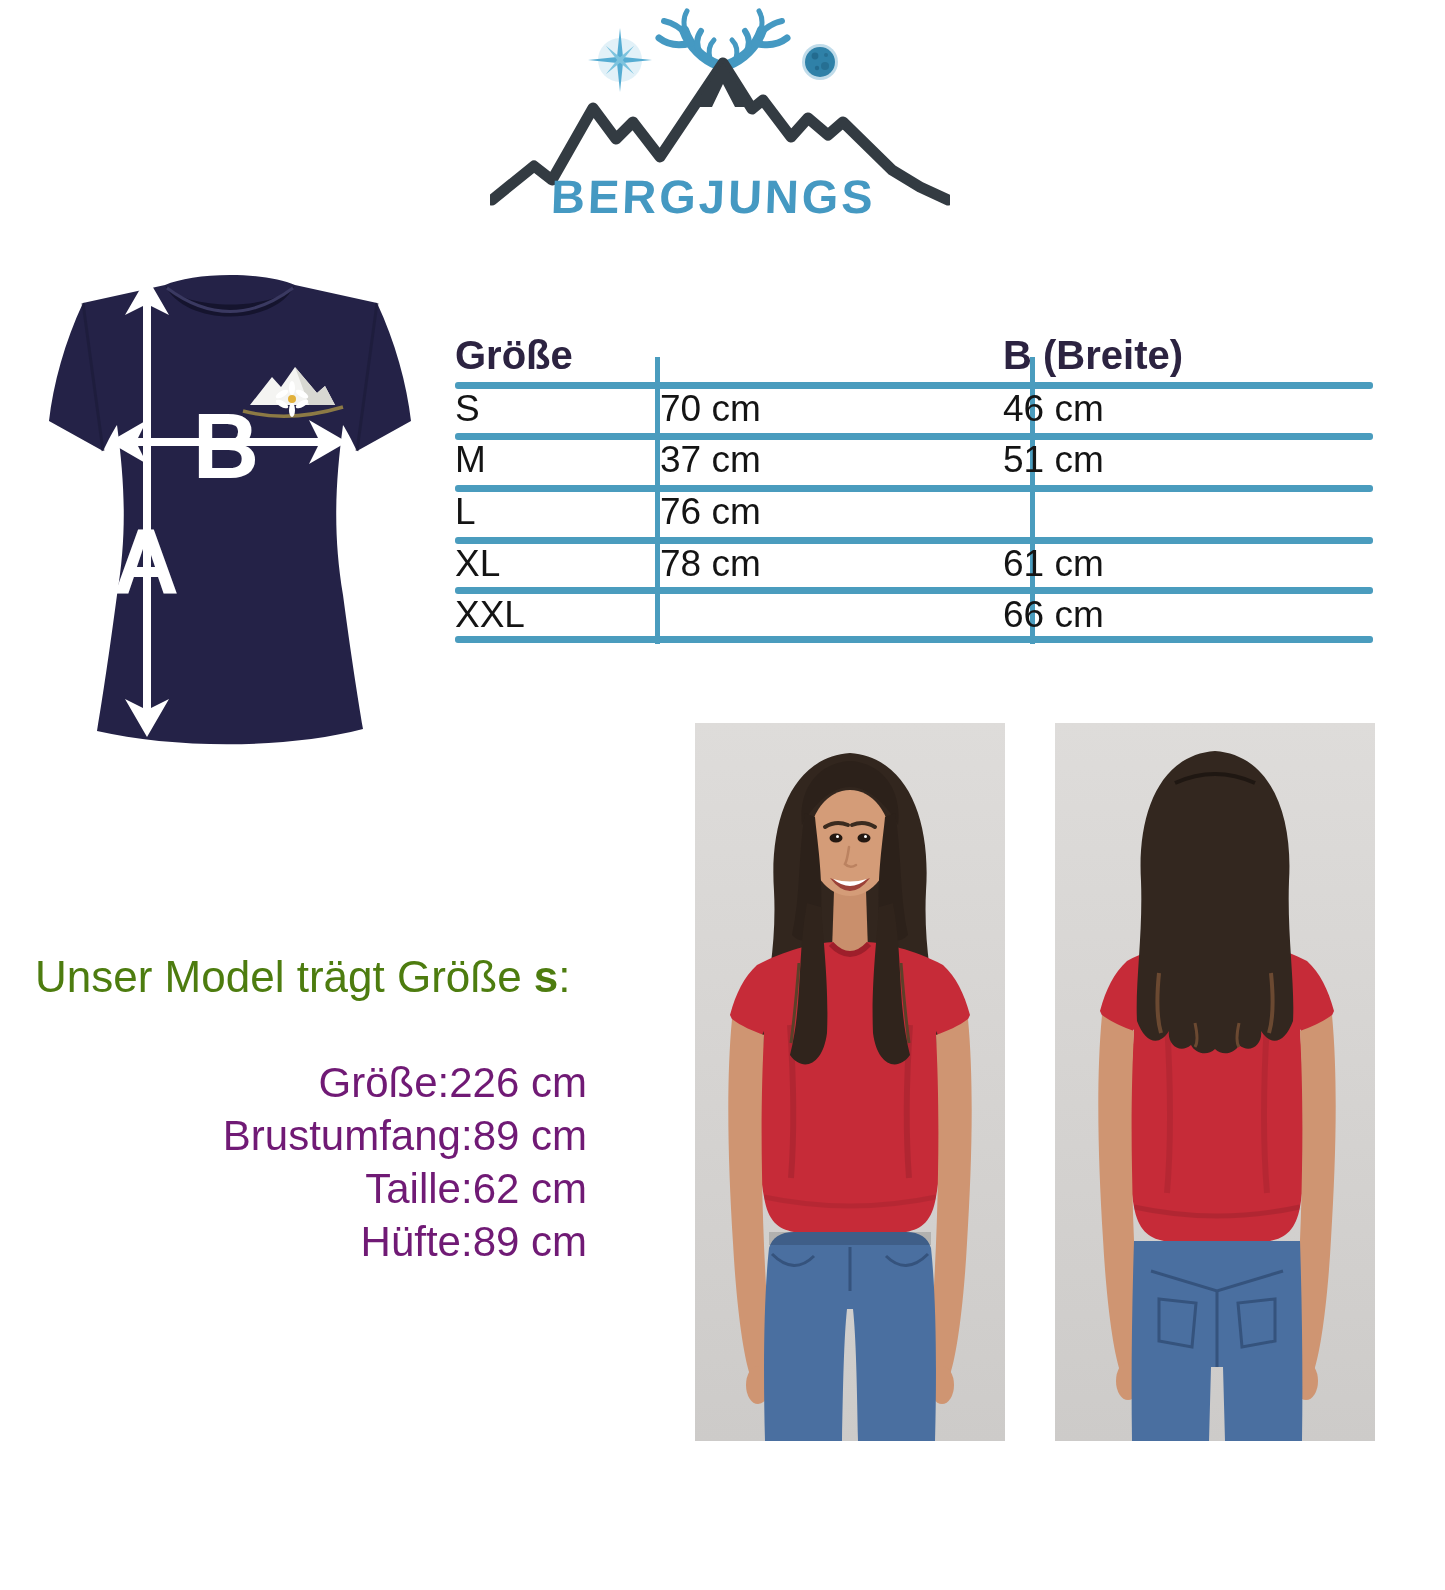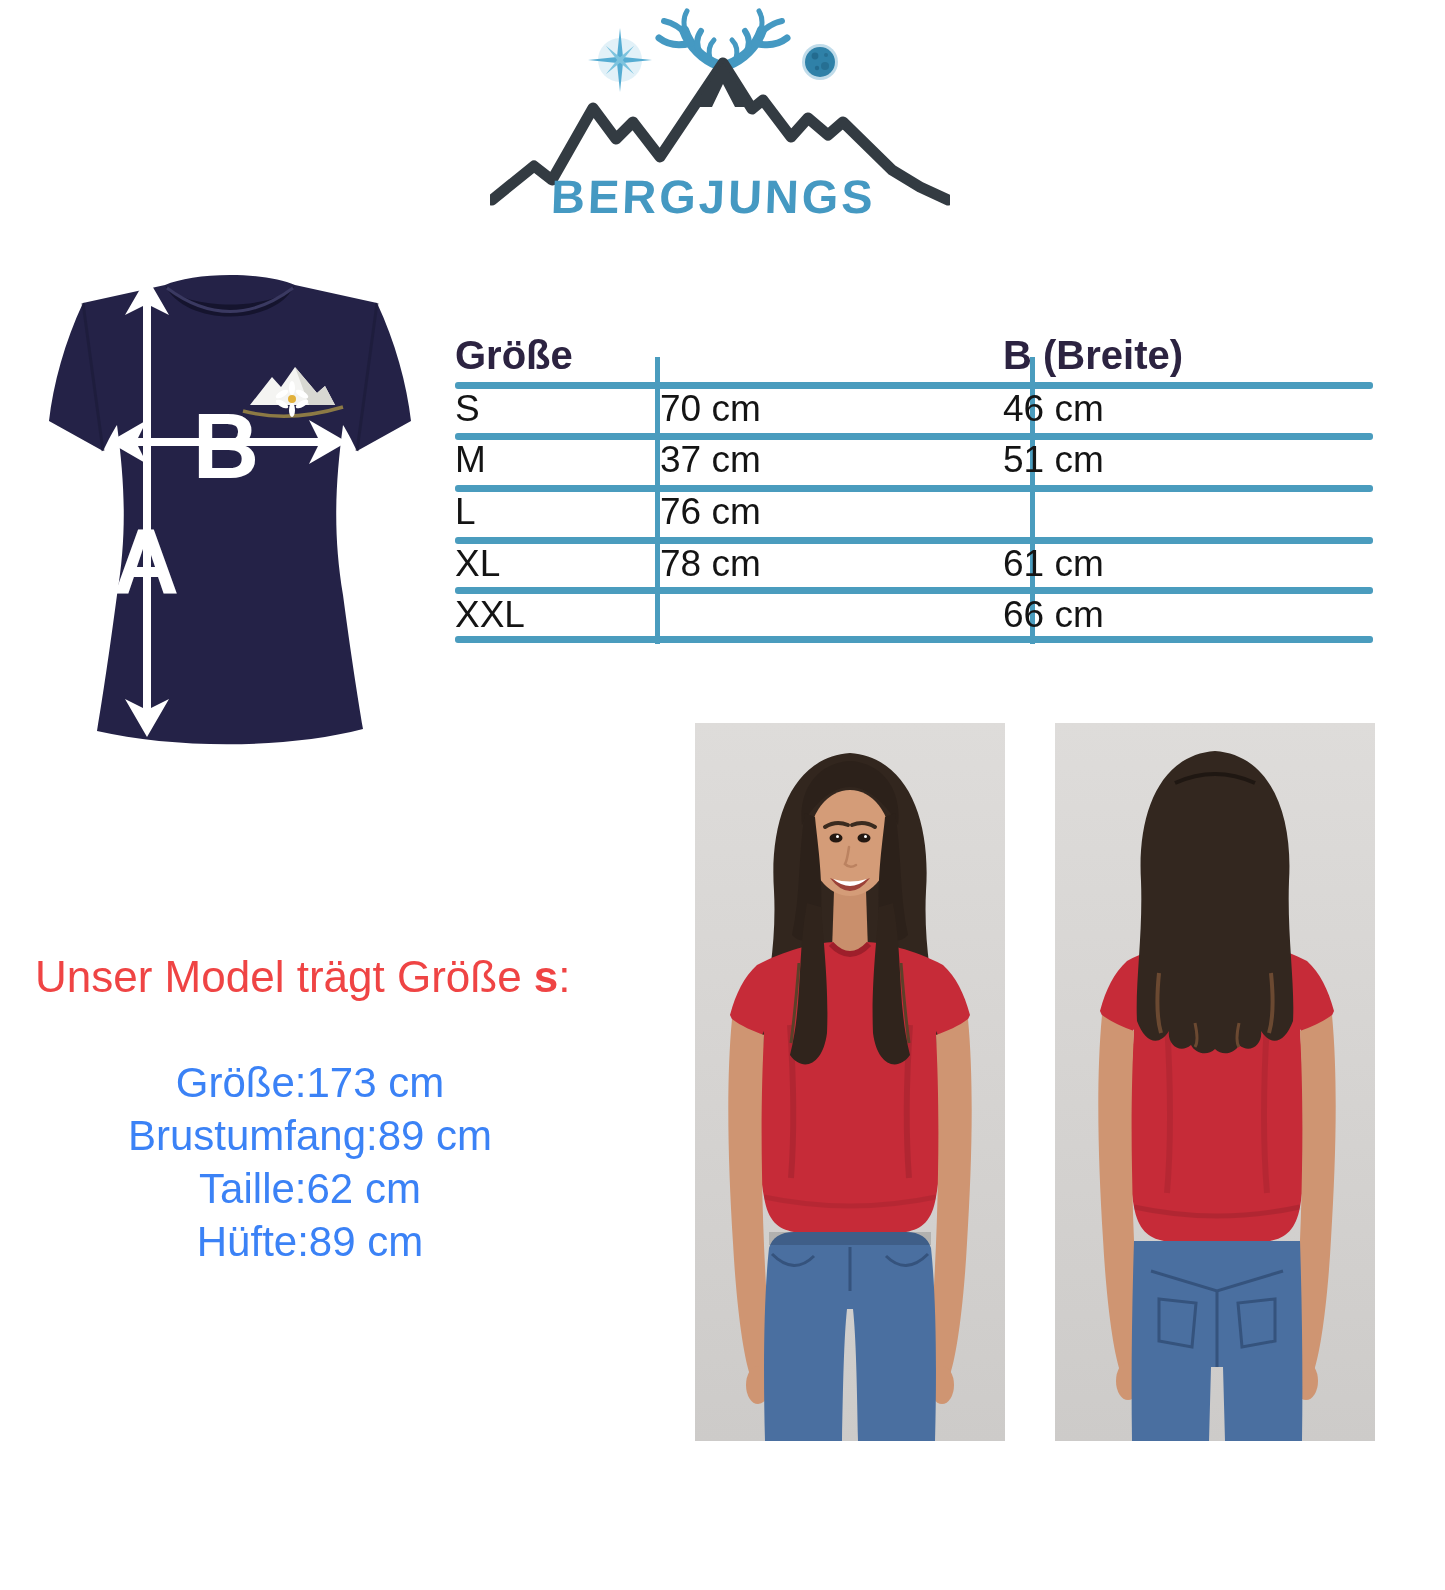--- a/index.html
+++ b/index.html
@@ -37,24 +37,24 @@
   .c-size{left:0;width:200px;}
   .c-height{left:205px;width:370px;}
   .c-width{left:548px;width:338px;}
   .r0{top:55px;} .r1{top:106px;} .r2{top:158px;} .r3{top:210px;} .r4{top:261px;}
   .hline{position:absolute;left:0;width:918px;height:7px;background:var(--line-blue);border-radius:3px;}
   .h0{top:52px;} .h1{top:103px;} .h2{top:155px;} .h3{top:207px;} .h4{top:257px;} .h5{top:306px;}
   .vline{position:absolute;top:27px;height:287px;width:5px;background:var(--line-blue);}
   .v0{left:200px;} .v1{left:575px;}
 
   
-  .model-intro{position:absolute;left:35px;top:952px;width:640px;font-size:44px;color:#ef4444;}
+  .model-intro{position:absolute;left:35px;top:952px;width:640px;font-size:44px;color:#4d7c0f;}
   .model-intro b{font-weight:bold;}
   .measurements{position:absolute;left:33px;top:1056px;width:554px;}
-  .measure-row{display:flex;justify-content:center;height:53px;line-height:53px;font-size:42px;color:#3b82f6;}
+  .measure-row{display:flex;justify-content:flex-end;height:53px;line-height:53px;font-size:42px;color:#701a75;}
   .measure-row .val{text-align:right;}
 
   
   .photo{position:absolute;top:723px;}
   .photo-front{left:695px;width:310px;height:718px;}
   .photo-back{left:1055px;width:320px;height:718px;}
   svg{display:block;}
 </style>
 </head>
 <body>
@@ -177,21 +177,21 @@
     <div class="cell td c-width r4">66 cm</div>
   </div>
 
   <div class="model-intro">
     <span>Unser Model trägt Größe </span><b>s</b><span>:</span>
   </div>
 
   <div class="measurements">
     <div class="measure-row">
       <span class="lbl">Größe:</span>
-      <span class="val">173 cm</span>
+      <span class="val">226 cm</span>
     </div>
     <div class="measure-row">
       <span class="lbl">Brustumfang:</span>
       <span class="val">89 cm</span>
     </div>
     <div class="measure-row">
       <span class="lbl">Taille:</span>
       <span class="val">62 cm</span>
     </div>
     <div class="measure-row">

